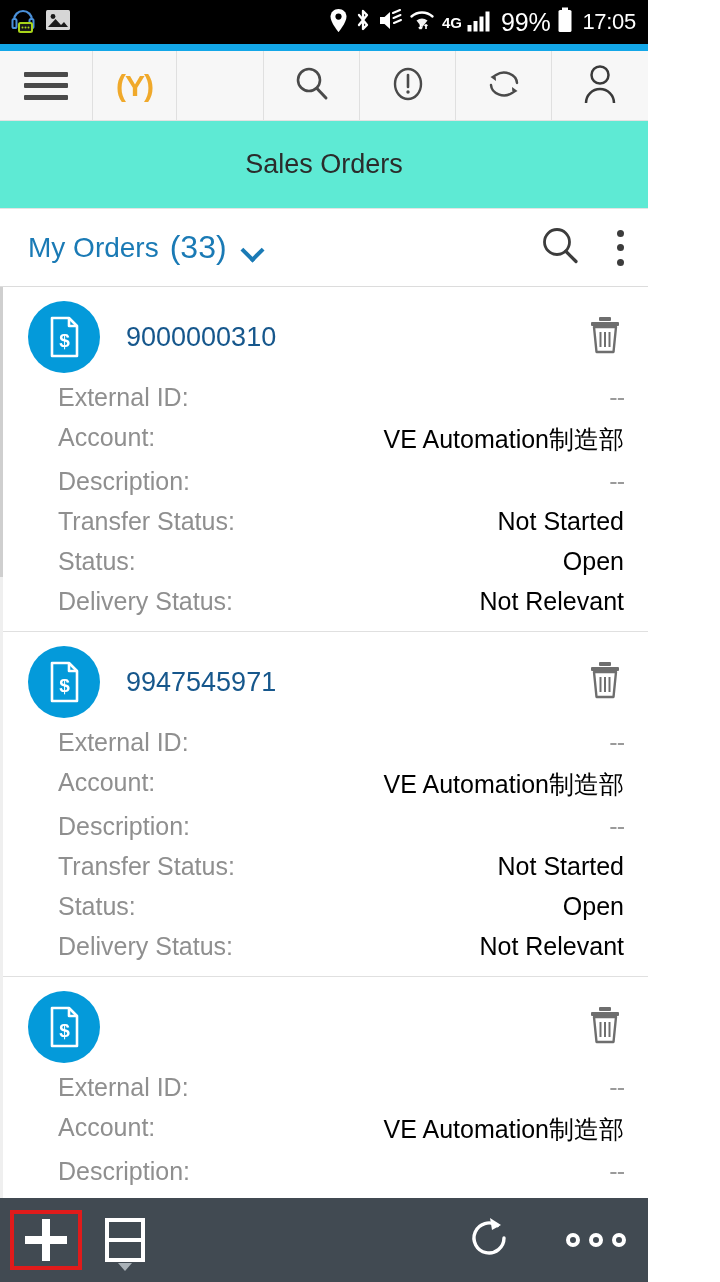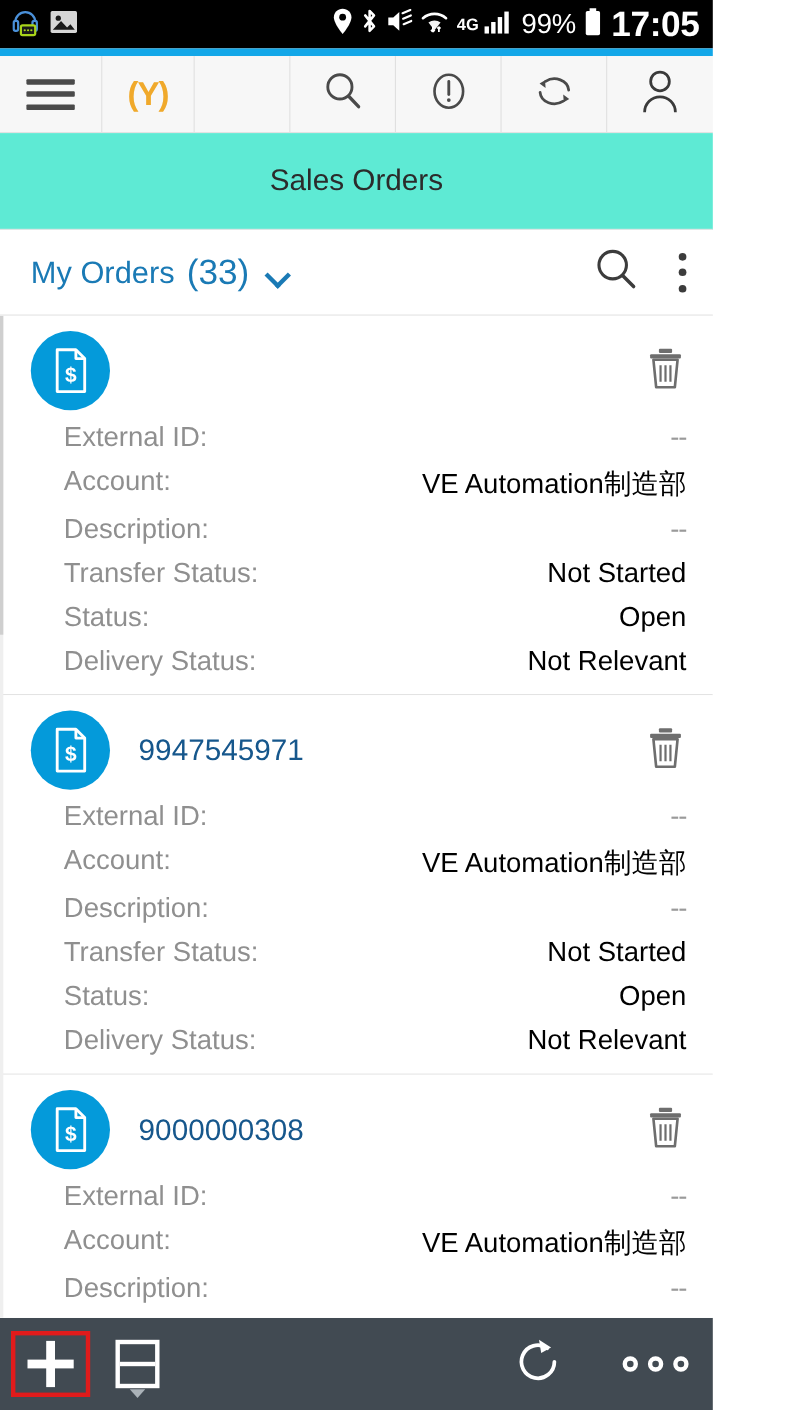--- a/index.html
+++ b/index.html
@@ -14,21 +14,21 @@
   
   .statusbar {
     height:44px; background:#000000; color:#ffffff;
     display:flex; align-items:center; justify-content:space-between;
     padding:0 12px 0 10px; flex:0 0 44px;
   }
   .sb-left { display:flex; align-items:center; gap:9px; }
   .sb-right { display:flex; align-items:center; gap:7px; }
   .sb-text { font-size:25px; font-weight:400; letter-spacing:-0.2px; line-height:1; }
   .sb-4g { font-size:15px; font-weight:700; line-height:1; margin-right:-2px; }
-  .sb-clock { font-size:32px; font-weight:700; letter-spacing:-0.3px; line-height:1; margin-left:2px; }
+  .sb-clock { font-size:22px; font-weight:400; letter-spacing:-0.3px; line-height:1; margin-left:2px; }
   .accentline { height:7px; background:#13a7e8; flex:0 0 7px; }
 
   
   .toolbar {
     height:70px; flex:0 0 70px; background:#f7f7f7;
     display:flex; align-items:stretch; border-bottom:1px solid #e2e2e2;
   }
   .tb-cell {
     display:flex; align-items:center; justify-content:center;
     border-right:1px solid #e0e0e0;
@@ -293,20 +293,21 @@
 
     <div class="card">
       <div class="card-head">
         <span class="avatar">
           <svg width="40" height="44" viewBox="0 0 40 44">
             <path d="M8 3 L25 3 L33 11 L33 41 L8 41 Z" fill="none" stroke="#ffffff" stroke-width="2.6" stroke-linejoin="round"></path>
             <path d="M25 3 L25 11 L33 11" fill="none" stroke="#ffffff" stroke-width="2.6" stroke-linejoin="round"></path>
             <text x="20.5" y="32" font-family="Liberation Sans, sans-serif" font-size="19" font-weight="bold" fill="#ffffff" text-anchor="middle">$</text>
           </svg>
         </span>
+        <span class="card-id">9000000310</span>
         <span class="trash">
           <svg width="38" height="42" viewBox="0 0 38 42">
             <rect x="13" y="3" width="12" height="4" rx="1" fill="#6e6e6e"></rect>
             <rect x="5" y="8" width="28" height="4" rx="1" fill="#6e6e6e"></rect>
             <path d="M8 13 L30 13 L27.5 38 L10.5 38 Z" fill="none" stroke="#6e6e6e" stroke-width="2.4" stroke-linejoin="round"></path>
             <line x1="14.5" y1="18" x2="14.5" y2="33" stroke="#6e6e6e" stroke-width="2"></line>
             <line x1="19" y1="18" x2="19" y2="33" stroke="#6e6e6e" stroke-width="2"></line>
             <line x1="23.5" y1="18" x2="23.5" y2="33" stroke="#6e6e6e" stroke-width="2"></line>
           </svg>
         </span>
@@ -386,21 +387,20 @@
 
     <div class="card">
       <div class="card-head">
         <span class="avatar">
           <svg width="40" height="44" viewBox="0 0 40 44">
             <path d="M8 3 L25 3 L33 11 L33 41 L8 41 Z" fill="none" stroke="#ffffff" stroke-width="2.6" stroke-linejoin="round"></path>
             <path d="M25 3 L25 11 L33 11" fill="none" stroke="#ffffff" stroke-width="2.6" stroke-linejoin="round"></path>
             <text x="20.5" y="32" font-family="Liberation Sans, sans-serif" font-size="19" font-weight="bold" fill="#ffffff" text-anchor="middle">$</text>
           </svg>
         </span>
-        <span class="card-id">9000000308</span>
         <span class="trash">
           <svg width="38" height="42" viewBox="0 0 38 42">
             <rect x="13" y="3" width="12" height="4" rx="1" fill="#6e6e6e"></rect>
             <rect x="5" y="8" width="28" height="4" rx="1" fill="#6e6e6e"></rect>
             <path d="M8 13 L30 13 L27.5 38 L10.5 38 Z" fill="none" stroke="#6e6e6e" stroke-width="2.4" stroke-linejoin="round"></path>
             <line x1="14.5" y1="18" x2="14.5" y2="33" stroke="#6e6e6e" stroke-width="2"></line>
             <line x1="19" y1="18" x2="19" y2="33" stroke="#6e6e6e" stroke-width="2"></line>
             <line x1="23.5" y1="18" x2="23.5" y2="33" stroke="#6e6e6e" stroke-width="2"></line>
           </svg>
         </span>

